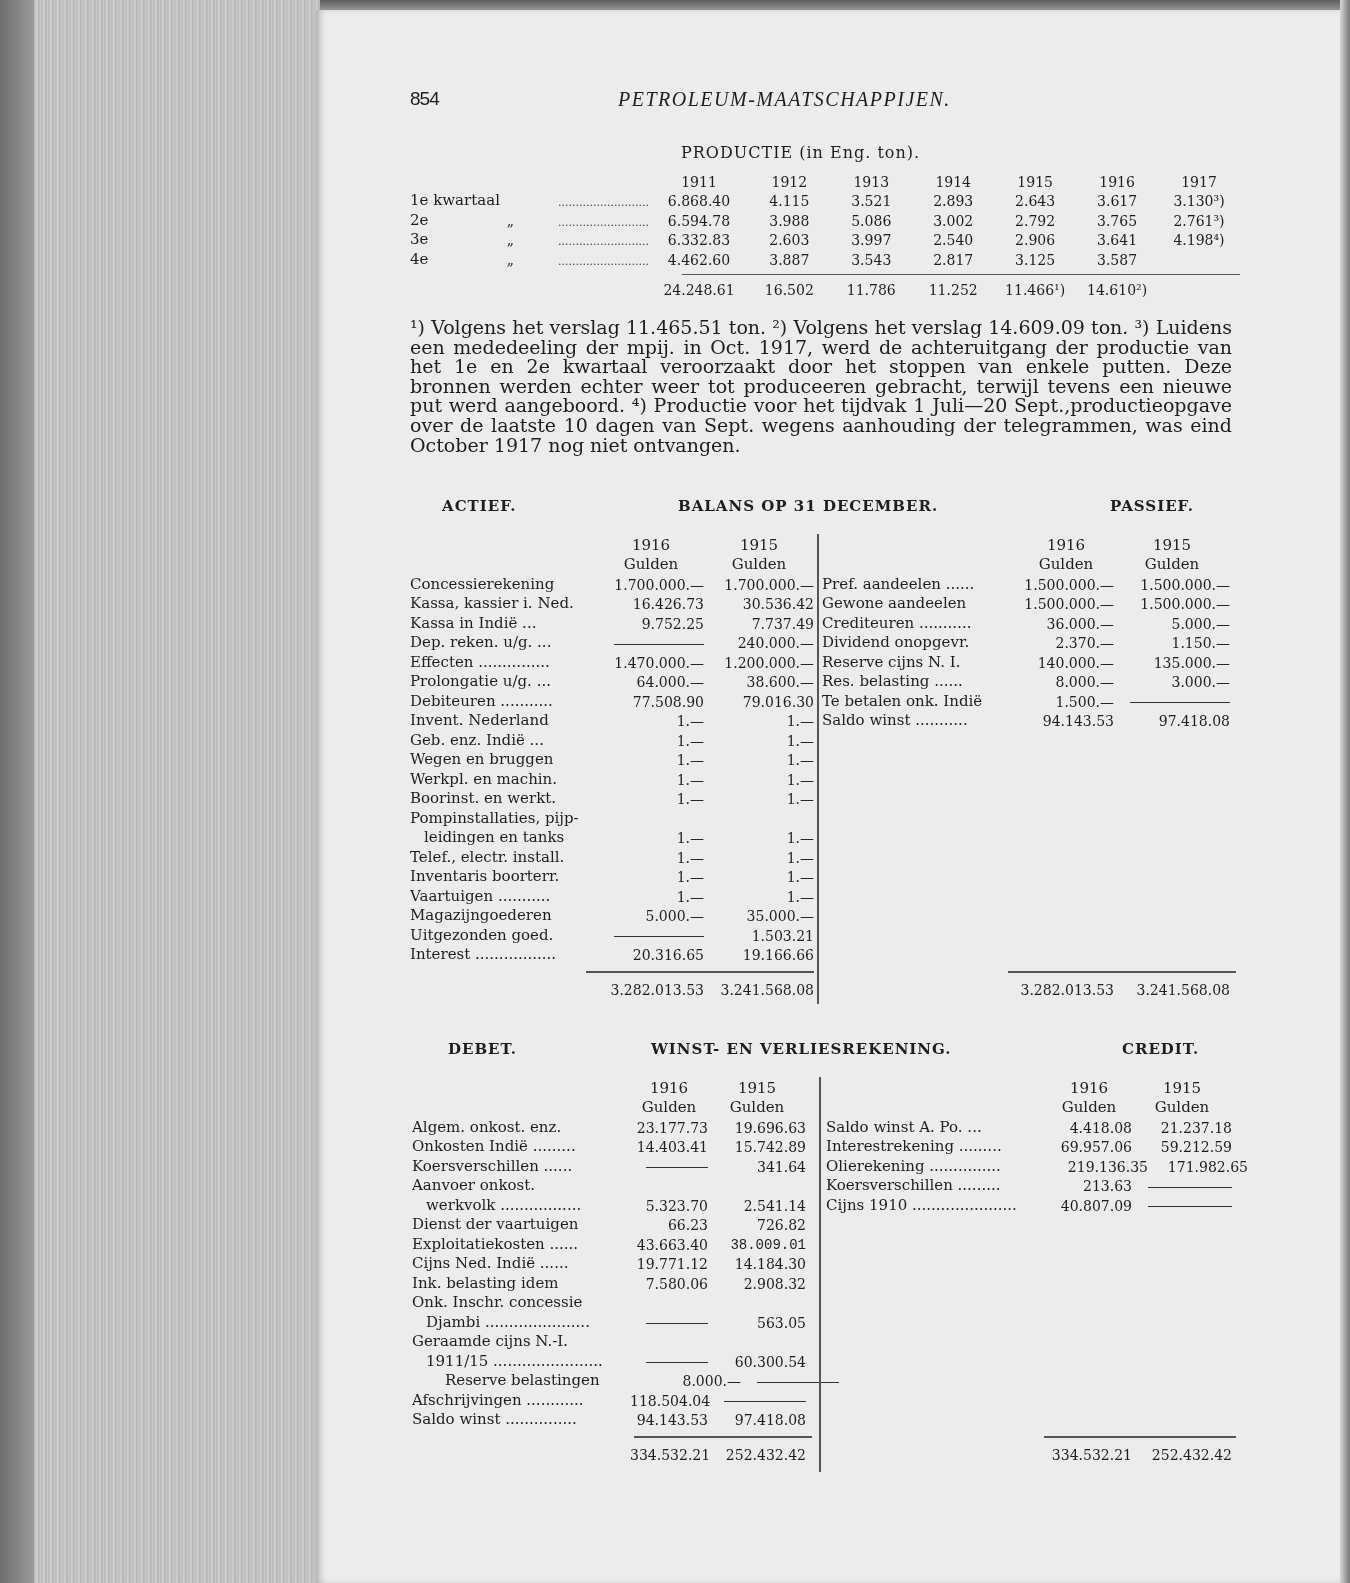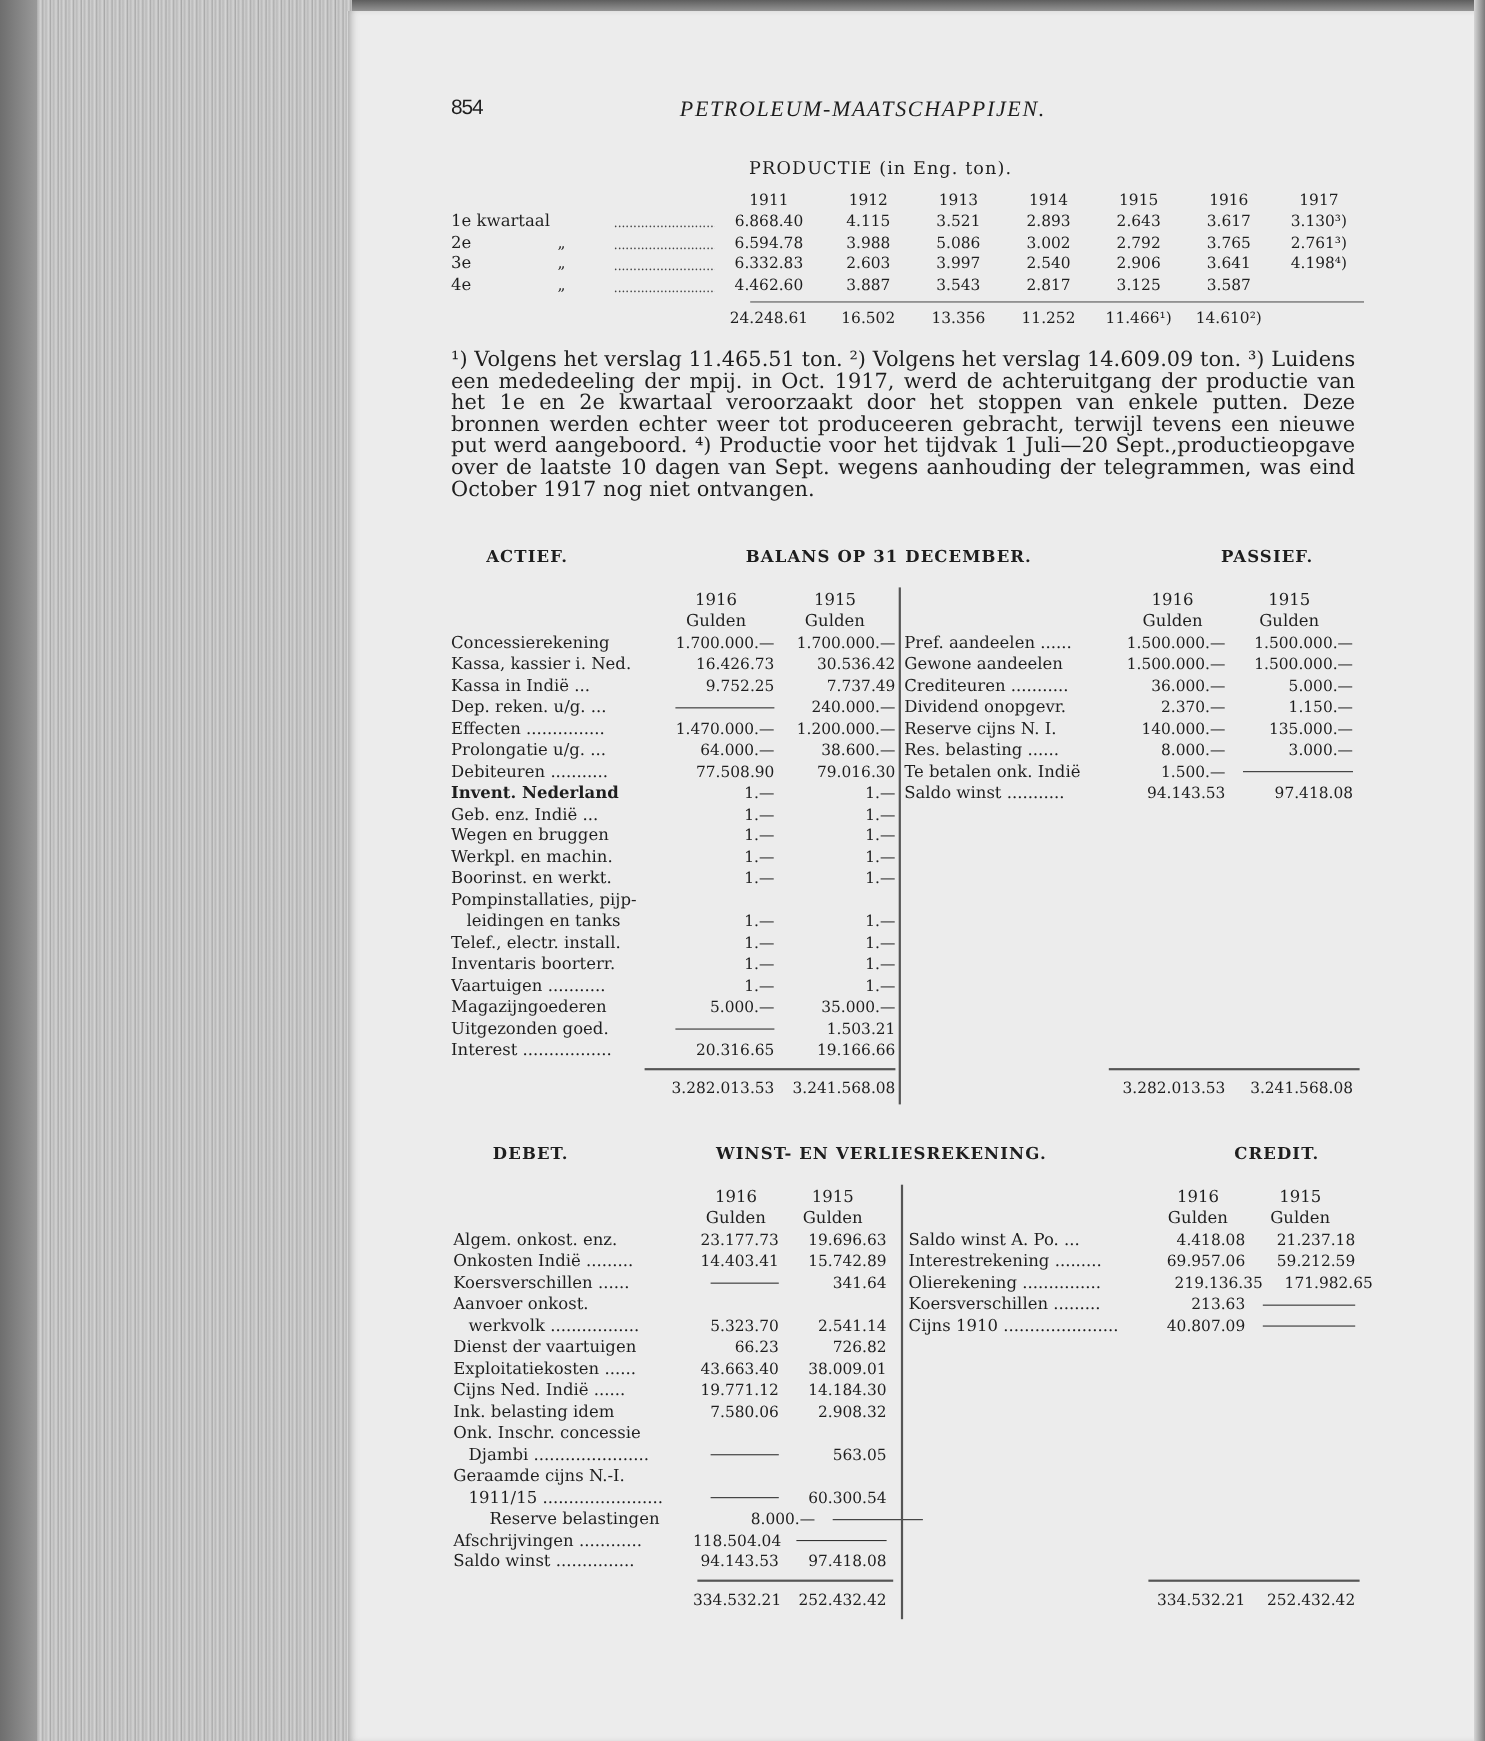--- a/index.html
+++ b/index.html
@@ -141,21 +141,21 @@
       <div class="c">3.587</div>
       <div class="c"></div>
     </div>
     <div class="line"></div>
     <div class="row">
       <div class="lbl"></div>
       <div class="q"></div>
       <div class="dots"></div>
       <div class="c first">24.248.61</div>
       <div class="c">16.502</div>
-      <div class="c">13.356</div>
+      <div class="c">11.786</div>
       <div class="c">11.252</div>
       <div class="c">11.466¹)</div>
       <div class="c">14.610²)</div>
       <div class="c"></div>
     </div>
   </div>
 
 <div class="notes">¹) Volgens het verslag 11.465.51 ton. ²) Volgens het verslag 14.609.09 ton. ³) Luidens een mededeeling der mpij. in Oct. 1917, werd de achteruitgang der productie van het 1e en 2e kwartaal veroorzaakt door het stoppen van enkele putten. Deze bronnen werden echter weer tot produceeren gebracht, terwijl tevens een nieuwe put werd aangeboord. ⁴) Productie voor het tijdvak 1 Juli—20 Sept.,productieopgave over de laatste 10 dagen van Sept. wegens aanhouding der telegrammen, was eind October 1917 nog niet ontvangen.</div>
 
 <div class="abs caption" style="left:442px;top:497px;">ACTIEF.</div>
@@ -202,21 +202,21 @@
       <div class="name" style="width: 188px; box-sizing: border-box;">Prolongatie u/g. ...</div>
       <div class="v1" style="width: 106px;">64.000.—</div>
       <div class="v2" style="width: 110px;">38.600.—</div>
     </div>
     <div class="row">
       <div class="name" style="width: 188px; box-sizing: border-box;">Debiteuren ...........</div>
       <div class="v1" style="width: 106px;">77.508.90</div>
       <div class="v2" style="width: 110px;">79.016.30</div>
     </div>
     <div class="row">
-      <div class="name" style="width: 188px; box-sizing: border-box; font-weight: bold;">Invent. Nederland</div>
+      <div class="name" style="width: 188px; box-sizing: border-box;">Invent. Nederland</div>
       <div class="v1" style="width: 106px;">1.—</div>
       <div class="v2" style="width: 110px;">1.—</div>
     </div>
     <div class="row">
       <div class="name" style="width: 188px; box-sizing: border-box;">Geb. enz. Indië ...</div>
       <div class="v1" style="width: 106px;">1.—</div>
       <div class="v2" style="width: 110px;">1.—</div>
     </div>
     <div class="row">
       <div class="name" style="width: 188px; box-sizing: border-box;">Wegen en bruggen</div>
@@ -369,21 +369,21 @@
       <div class="v2" style="width: 98px;">2.541.14</div>
     </div>
     <div class="row">
       <div class="name" style="width: 218px; box-sizing: border-box;">Dienst der vaartuigen</div>
       <div class="v1" style="width: 78px;">66.23</div>
       <div class="v2" style="width: 98px;">726.82</div>
     </div>
     <div class="row">
       <div class="name" style="width: 218px; box-sizing: border-box;">Exploitatiekosten ......</div>
       <div class="v1" style="width: 78px;">43.663.40</div>
-      <div class="v2" style="width: 98px;">38.009.01</div>
+      <div class="v2" style="width: 98px; font-family: Liberation Mono, monospace;">38.009.01</div>
     </div>
     <div class="row">
       <div class="name" style="width: 218px; box-sizing: border-box;">Cijns Ned. Indië ......</div>
       <div class="v1" style="width: 78px;">19.771.12</div>
       <div class="v2" style="width: 98px;">14.184.30</div>
     </div>
     <div class="row">
       <div class="name" style="width: 218px; box-sizing: border-box;">Ink. belasting idem</div>
       <div class="v1" style="width: 78px;">7.580.06</div>
       <div class="v2" style="width: 98px;">2.908.32</div>

